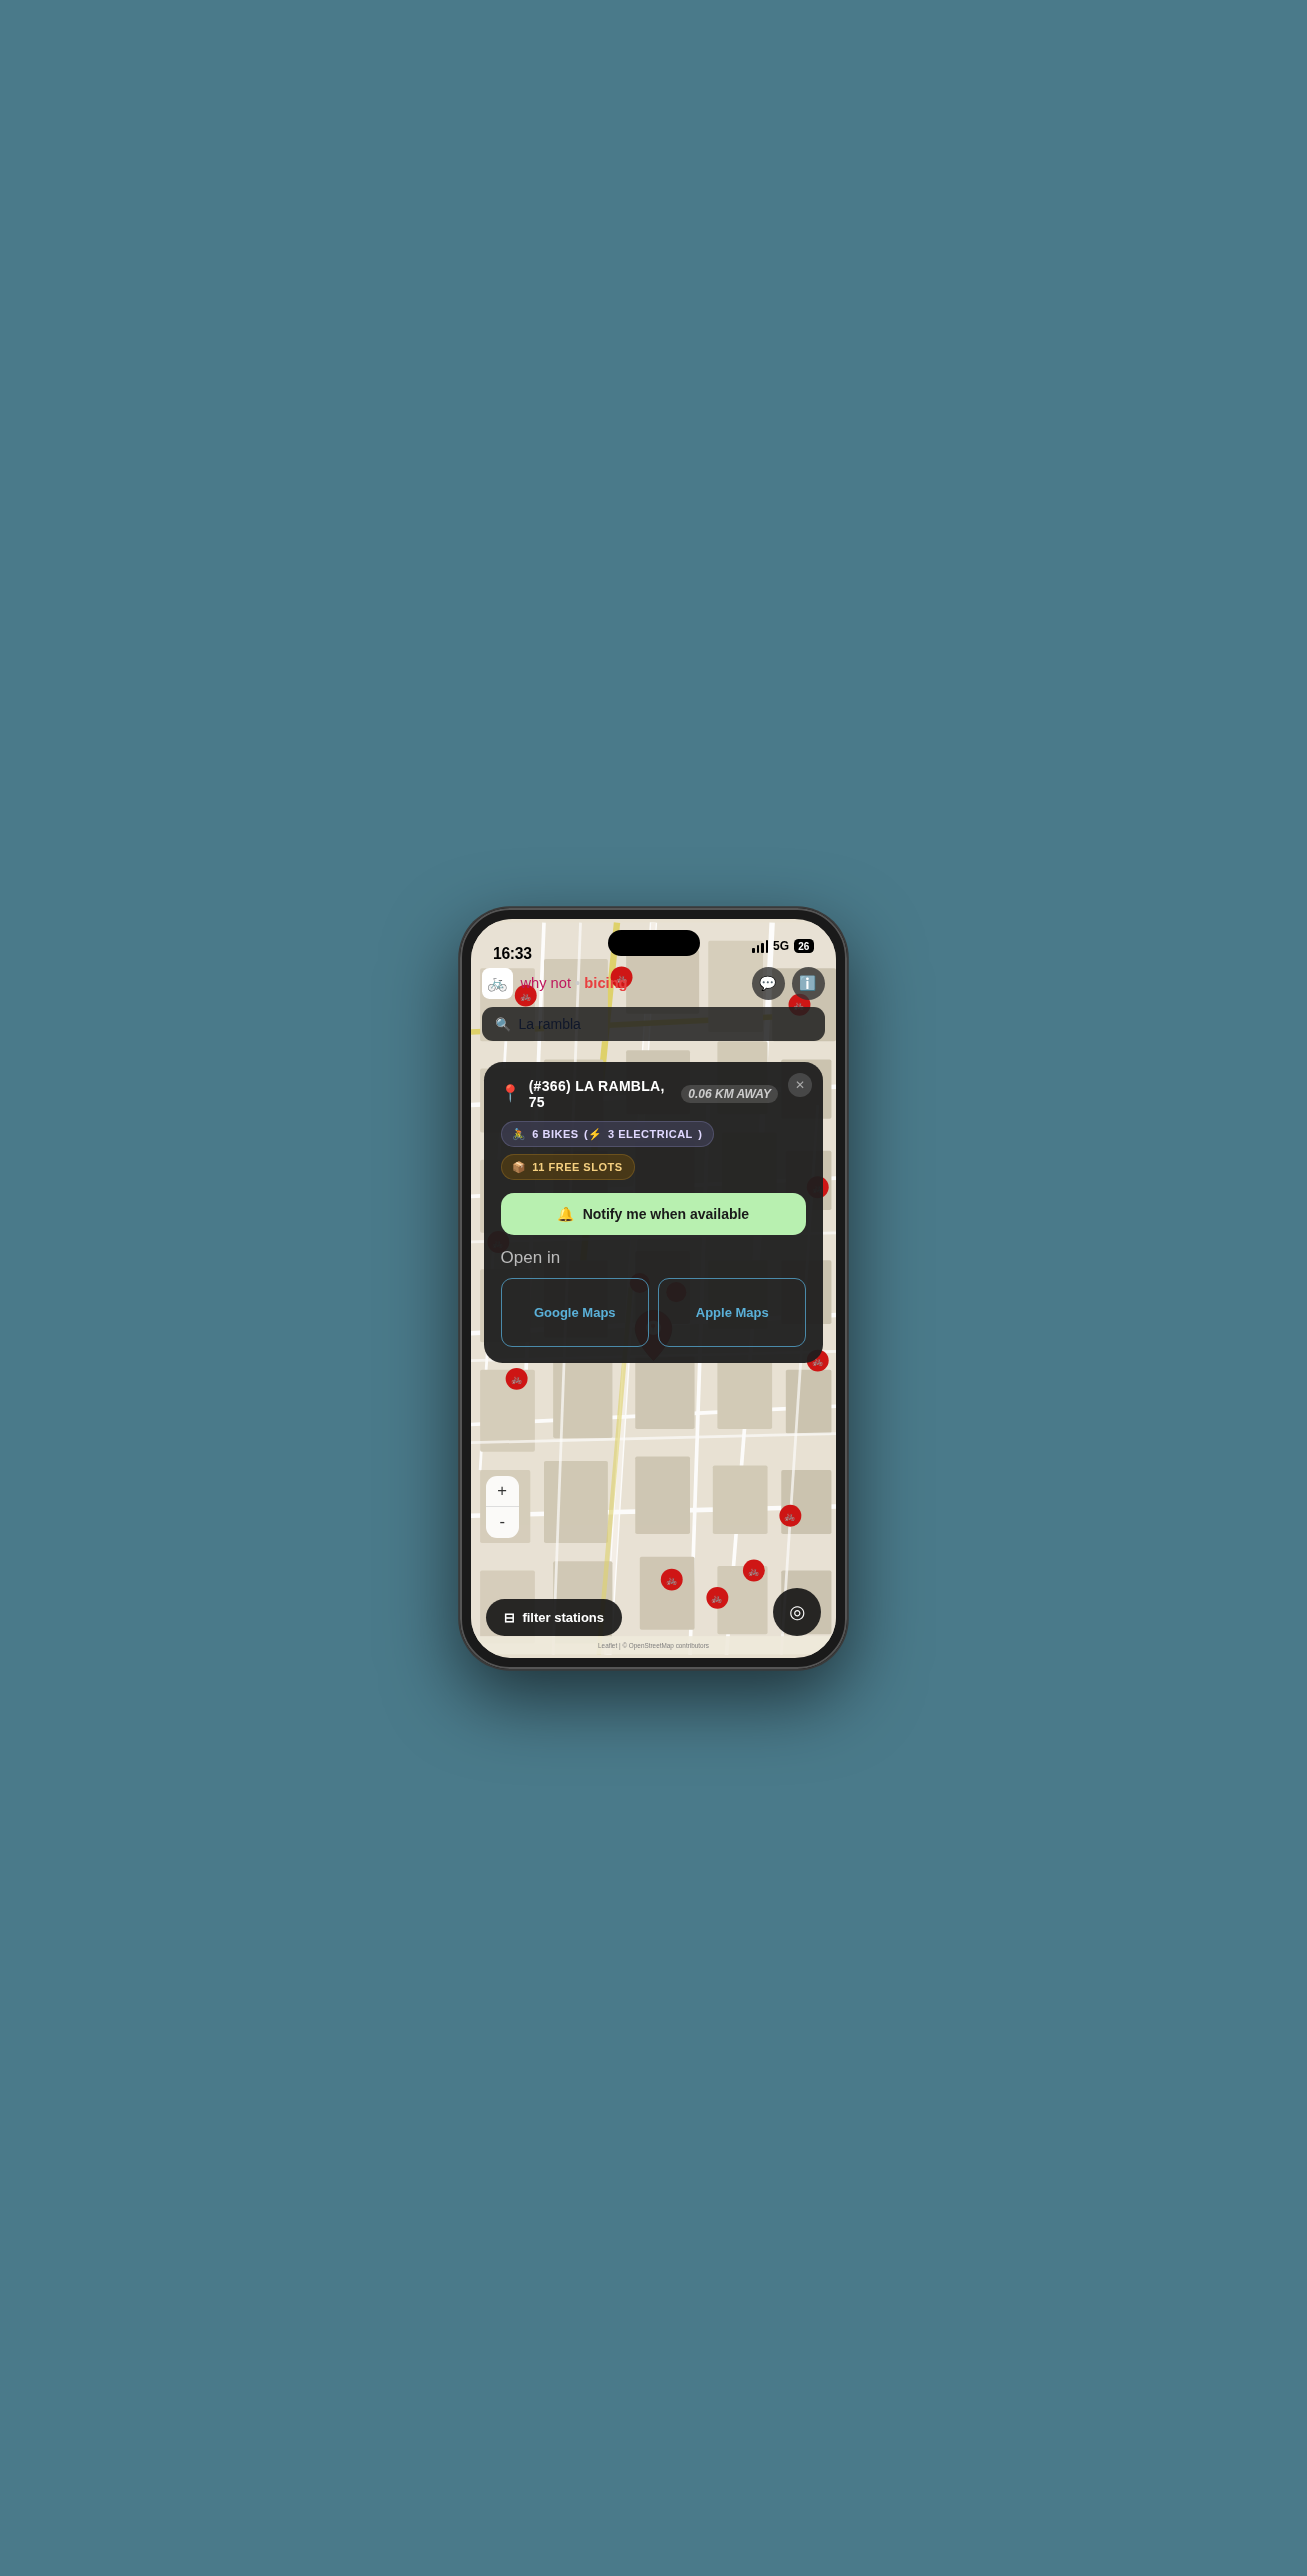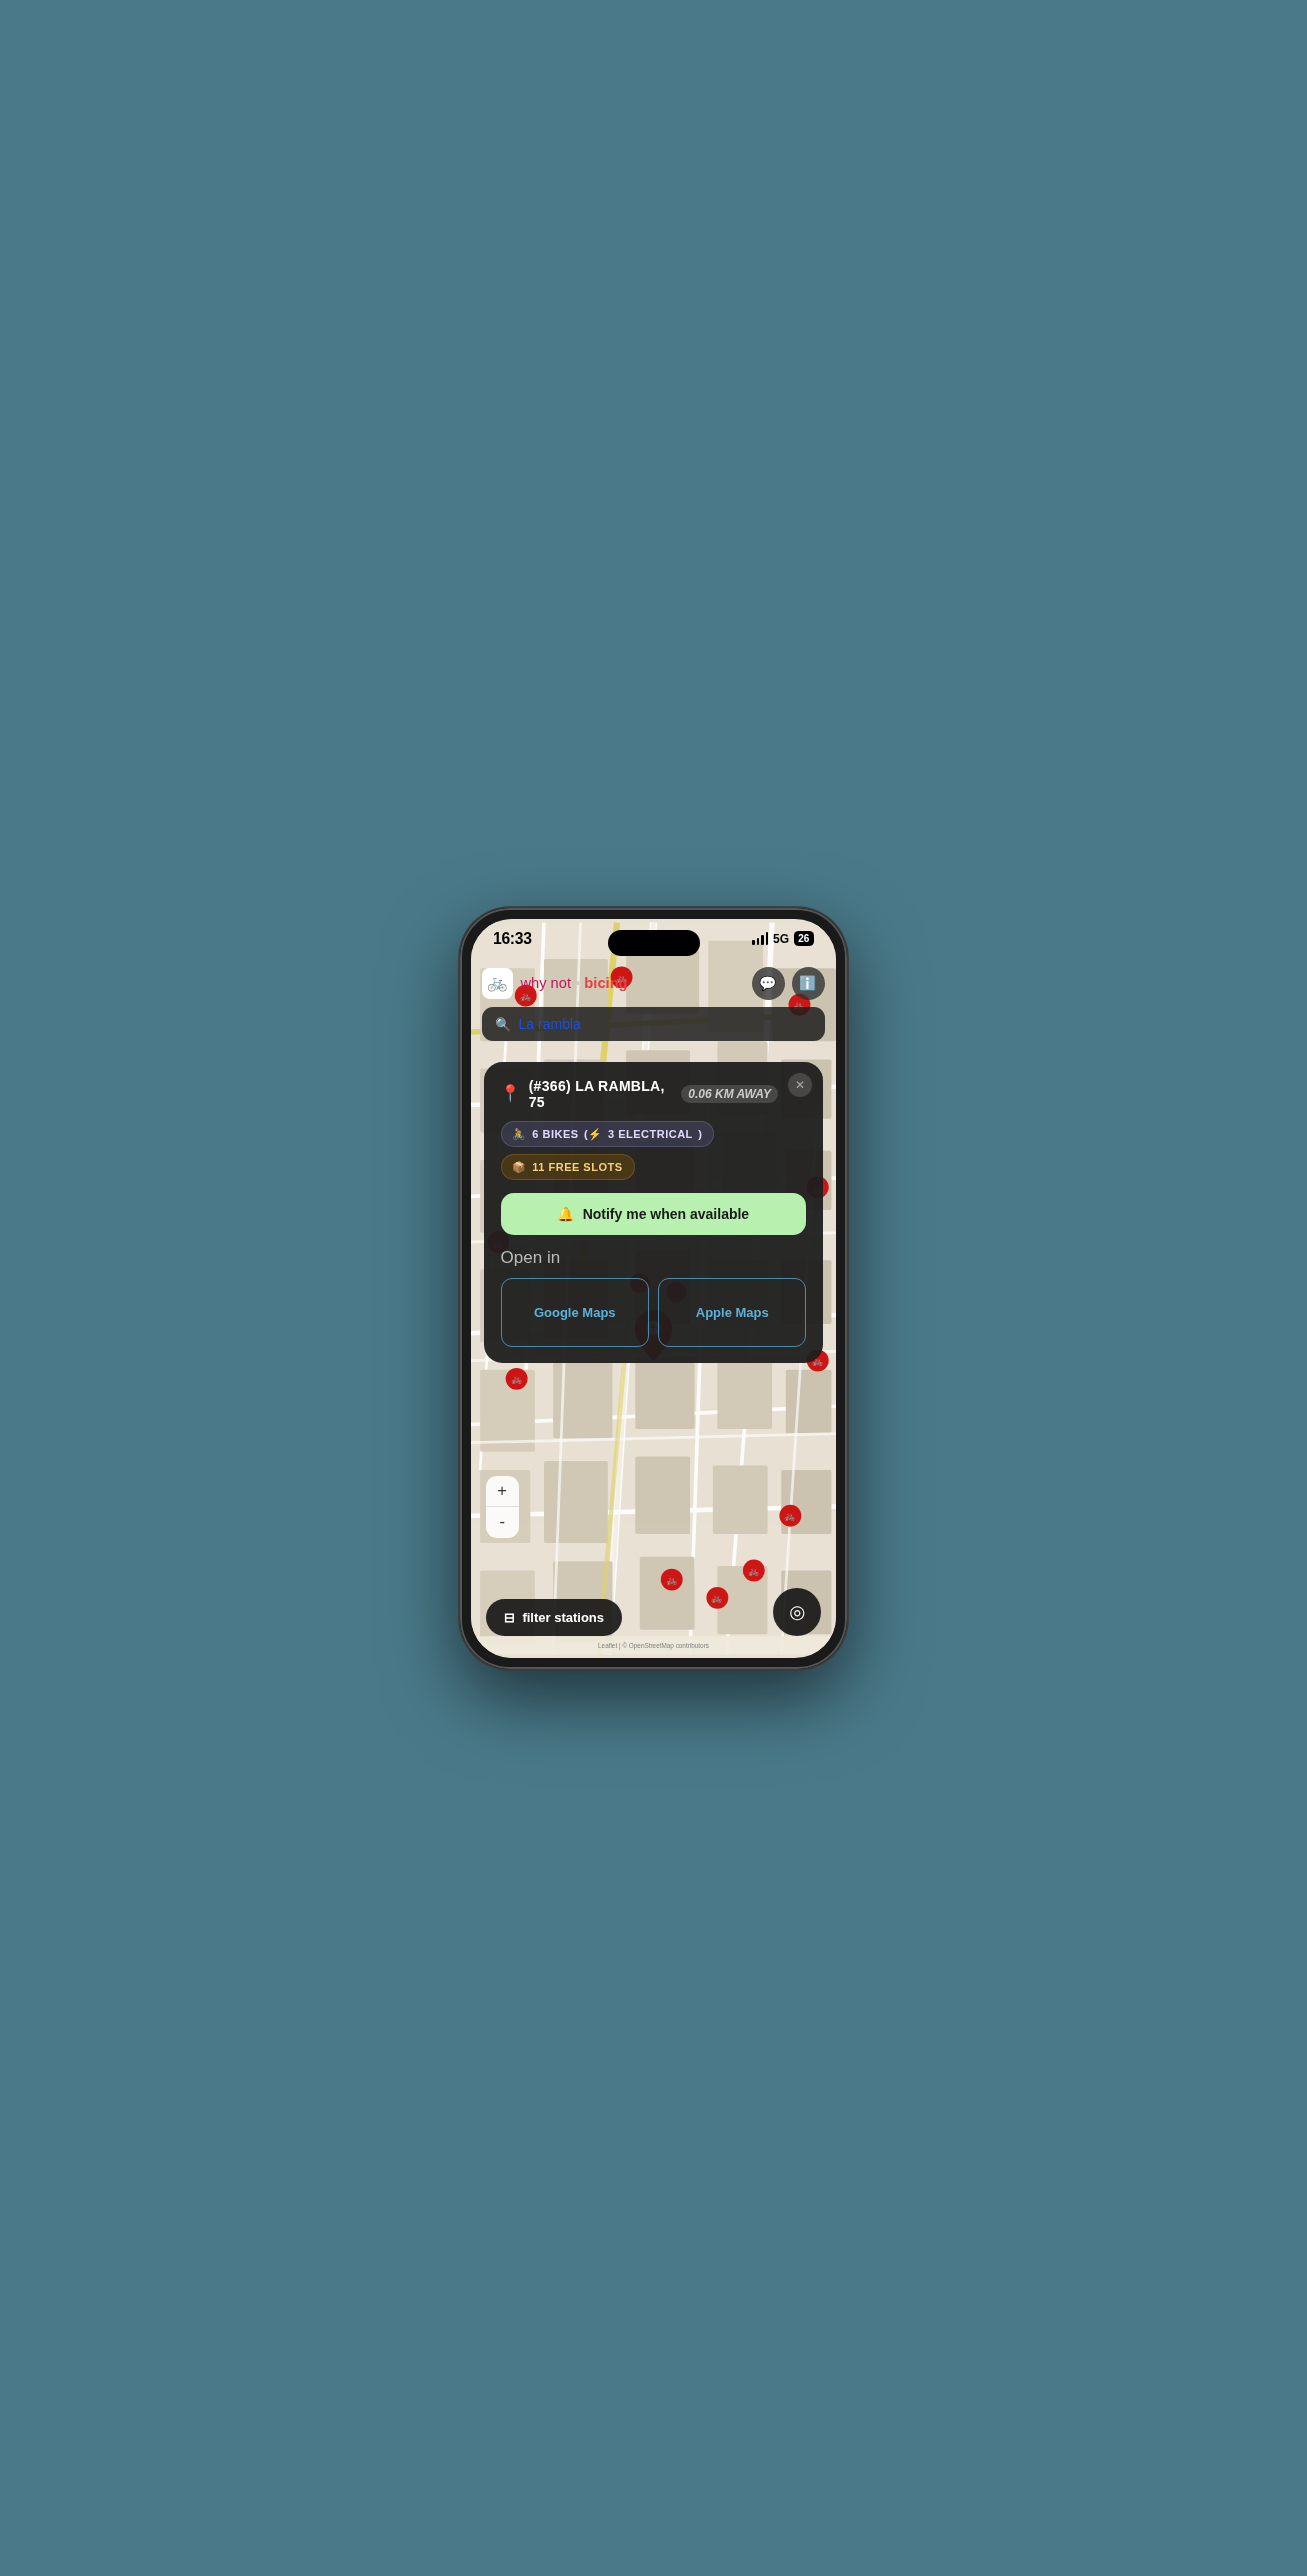--- a/index.html
+++ b/index.html
@@ -53,20 +53,21 @@
       padding: 11px 22px 3.7px 22px;
       position: absolute;
       top: 0; left: 0; right: 0;
       z-index: 10;
     }
     .status-time {
       font-size: 15.7px;
       font-weight: 700;
       color: #000;
       letter-spacing: -0.3px;
+      margin-top: 15px;
     }
     .status-icons {
       display: flex;
       align-items: center;
       gap: 4.6px;
     }
     .signal-bars {
       display: flex;
       align-items: flex-end;
       gap: 1.8px;
@@ -176,21 +177,21 @@
     .search-bar {
       background: rgba(30,30,30,0.85);
       border-radius: 11px;
       padding: 9.2px 13px;
       display: flex;
       align-items: center;
       gap: 7.4px;
     }
     .search-icon { color: #888; font-size: 13px; }
     .search-text {
-      color: #1d4ed8;
+      color: #0f172a;
       font-size: 14px;
     }
     
     
     .popup-card {
       position: absolute;
       top: 143px;
       left: 13px;
       right: 13px;
       background: rgba(30,30,30,0.95);

